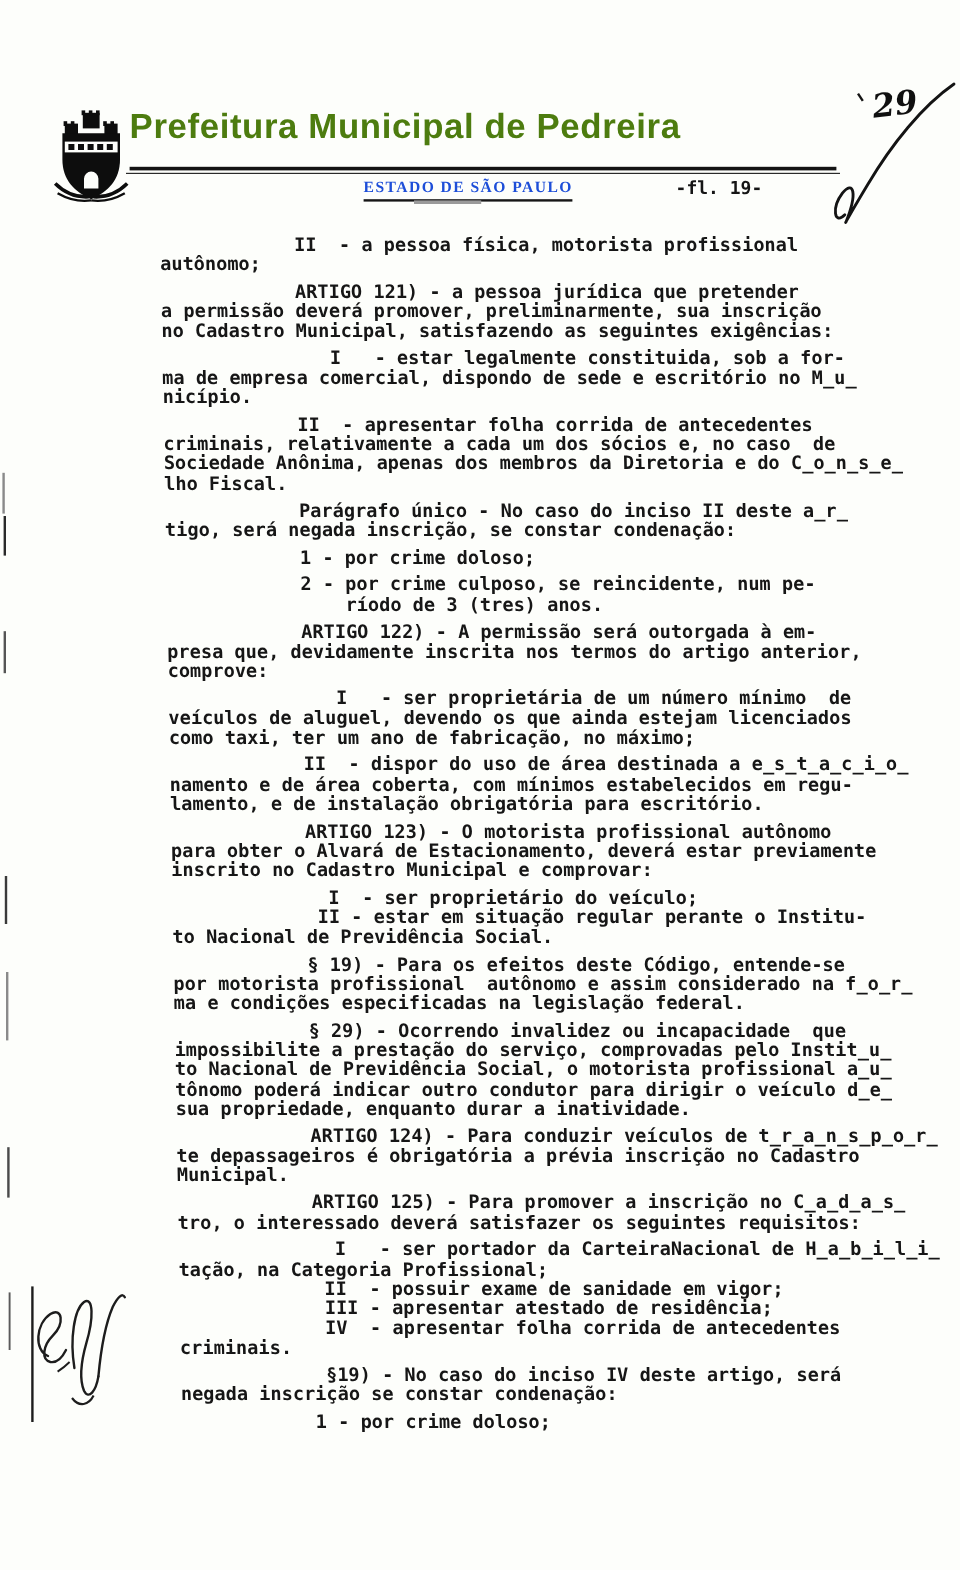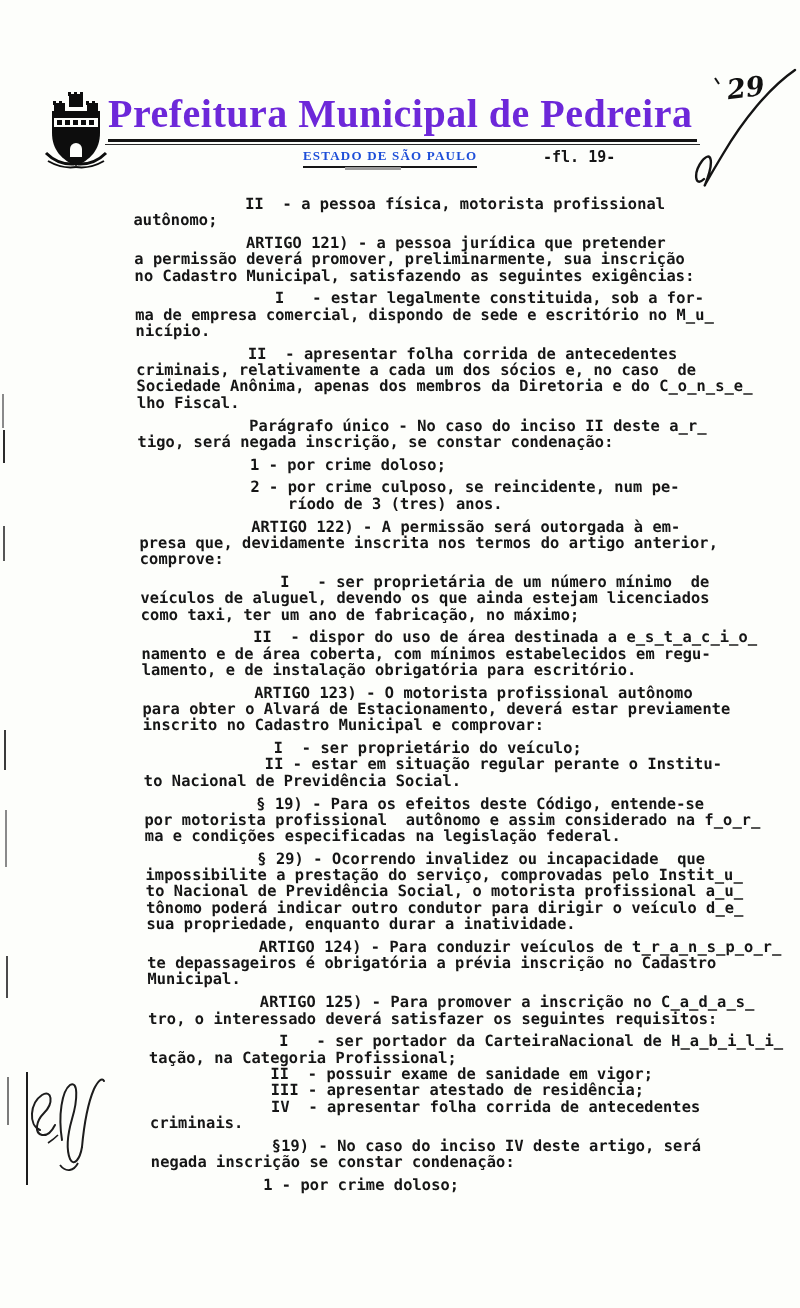--- a/index.html
+++ b/index.html
@@ -8,36 +8,36 @@
     width:800px;height:1308px;
     background:#fdfefb;
     overflow:hidden;
     font-family:"DejaVu Sans Mono", monospace;
     color:#121212;
   }
   
   .logo{position:absolute;left:44px;top:91px;}
   .title{
     position:absolute;left:108px;top:90px;width:600px;
-    font-family:Liberation Serif, serif;
-    font-weight:bold;font-size:40px;letter-spacing:0.5px;
-    color:#6d28d9;white-space:nowrap;
+    font-family:Liberation Sans, sans-serif;
+    font-weight:bold;font-size:29px;letter-spacing:0.5px;
+    color:#4d7c0f;white-space:nowrap;
   }
   .rule1{position:absolute;left:108px;top:139px;width:589px;height:3px;background:#141414;}
   .rule2{position:absolute;left:105px;top:144px;width:595px;height:1px;background:#2a2a2a;}
   .subtitle{
     position:absolute;left:303px;top:148px;
     font-family:"Liberation Serif", serif;
     font-weight:bold;font-size:13px;letter-spacing:1.2px;
     border-bottom:2px solid #161616;padding-bottom:2px;
     color:#1d4ed8;white-space:nowrap;
   }
   .subtitle-bar{position:absolute;left:345px;top:167px;width:56px;height:3px;background:#9a9a9a;}
   .folio{
-    position:absolute;left:543px;top:148px;
+    position:absolute;left:563px;top:148px;
     font-family:"DejaVu Sans Mono", monospace;
     font-weight:bold;font-size:15px;color:#151515;white-space:nowrap;
   }
   .hand-number{
     position:absolute;left:727px;top:72px;
     font-family:"DejaVu Serif", serif;font-style:italic;font-weight:bold;
     font-size:27px;color:#101010;transform:rotate(-7deg);
   }
   .flourish{position:absolute;left:655px;top:58px;pointer-events:none;}
   

